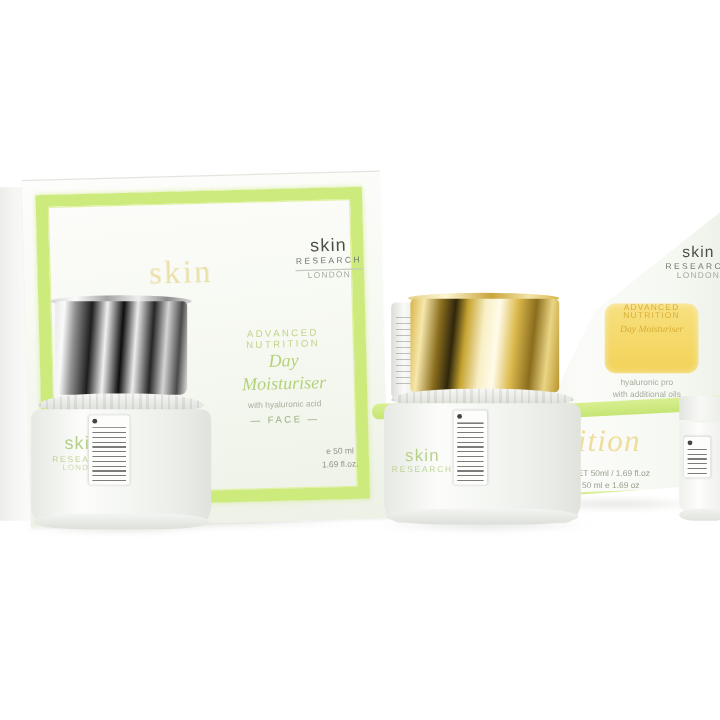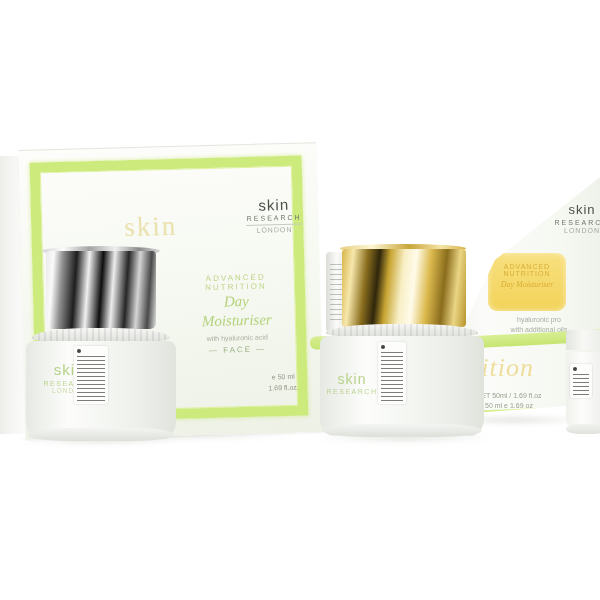--- a/index.html
+++ b/index.html
@@ -44,24 +44,24 @@
   
   .band-ext{left:310px;top:336px;width:38px;height:13px;border-radius:6px;
      transform:rotate(-2deg);background:linear-gradient(180deg,#d8ef93,#c6e573);}
 
   
   .right-box{left:420px;top:165px;width:185px;height:270px;
      clip-path:polygon(75px 95px,185px 8px,185px 238px,0px 252px);
      background:linear-gradient(90deg,#edf0e9 0%,#fbfcf9 35%,#f6f8f2 75%,#eef1ea 100%);}
   .rb-logo{left:134px;top:38px;width:56px;}
   .rb-logo .b-name{font-size:13px;}
-  .rb-label{left:68px;top:88px;width:78px;height:58px;border-radius:9px;
+  .rb-label{left:84px;top:88px;width:78px;height:58px;border-radius:9px;
      background:linear-gradient(180deg,#f8e07f 0%,#f2d258 100%);
      box-shadow:inset 0 0 6px rgba(255,255,255,.55);
-     text-align:center;padding-top:10px;color:#d9ae36;}
+     text-align:center;color:#d9ae36;}
   .rb-label .l-small{position:static;display:block;font-size:7px;letter-spacing:1px;}
   .rb-label .l-big{position:static;display:block;font-family:"Liberation Serif",serif;
      font-style:italic;font-size:8px;margin-top:3px;}
   .rb-sub{left:64px;top:150px;width:110px;text-align:center;font-size:7px;color:#a7afa0;line-height:1.4;}
   .rb-band{height:12px;border-radius:8px;background:linear-gradient(180deg,#d8ef93,#c6e573);}
   .rb-band1{left:40px;top:168px;width:150px;transform:rotate(-3deg);}
   .rb-band2{left:-4px;top:244px;width:200px;transform:rotate(-2deg);}
   .rb-water{left:14px;top:188px;font-family:"Liberation Serif",serif;font-style:italic;
      font-size:26px;letter-spacing:1px;color:#eedd9b;filter:blur(.4px);}
   .rb-size{left:34px;top:226px;width:110px;text-align:center;font-size:7px;color:#98a18f;line-height:1.45;}

